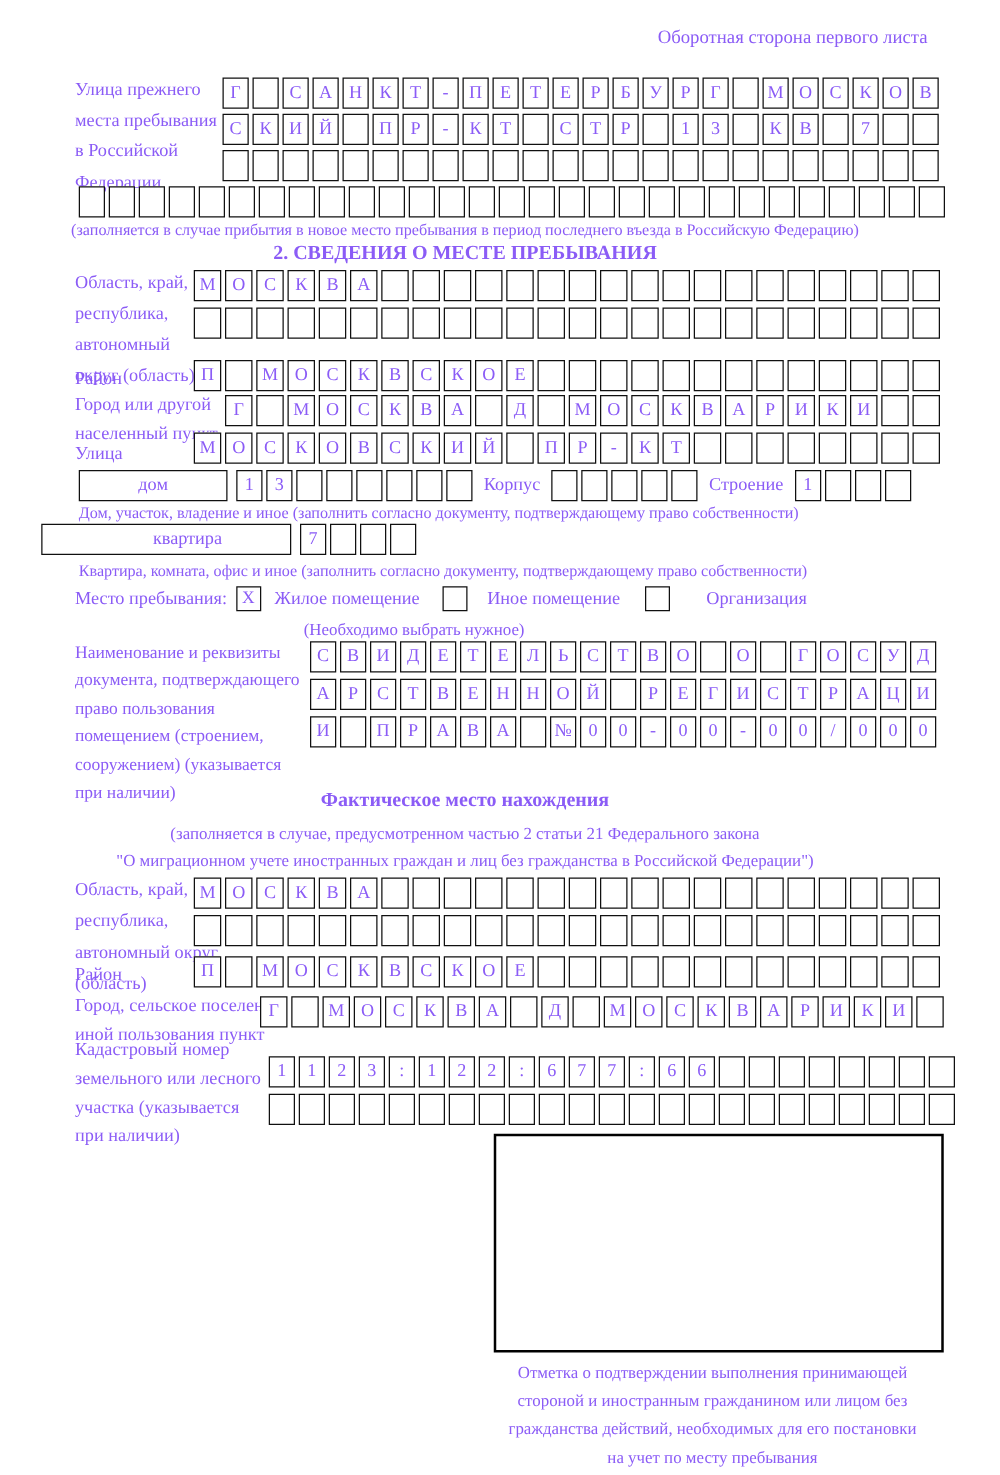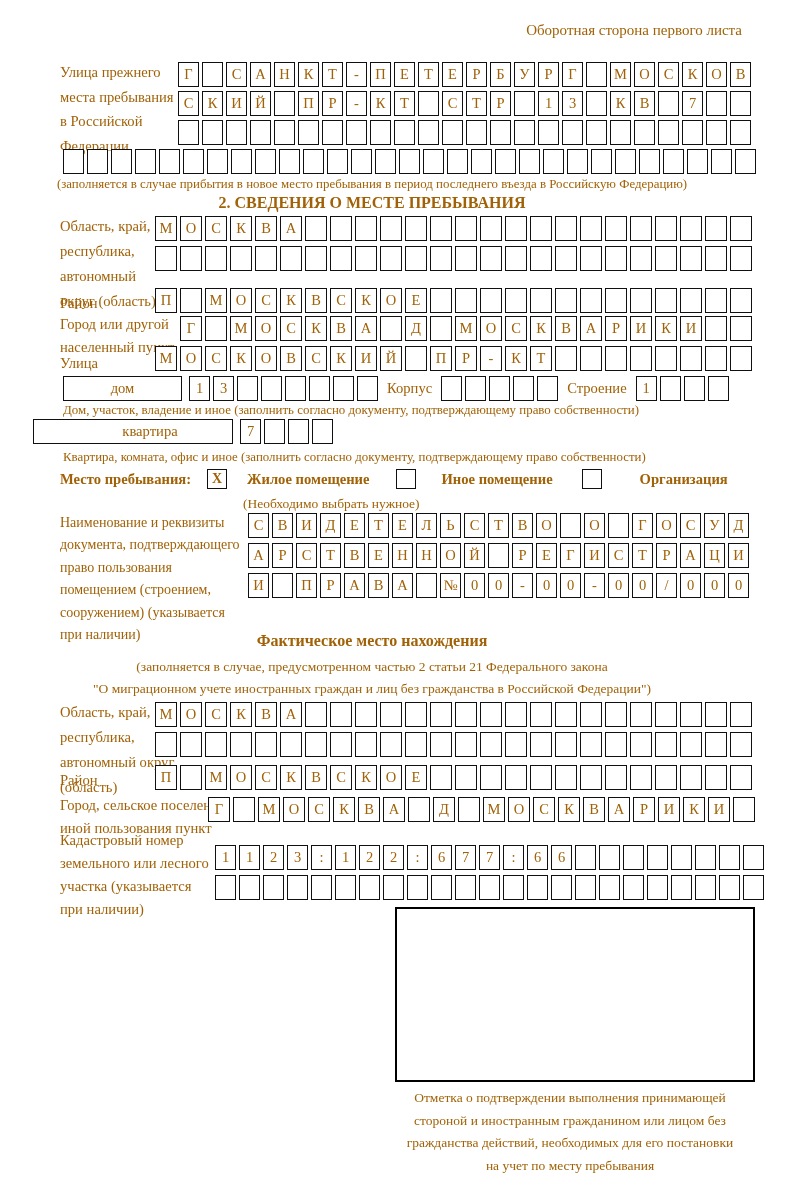--- a/index.html
+++ b/index.html
@@ -1,16 +1,16 @@
 <!DOCTYPE html>
 <html><head>
 <meta charset="utf-8">
 <style>
   html,body{margin:0;padding:0;background:#ffffff;}
-  .page{position:relative;width:800px;height:1180px;background:#ffffff;color:#a16207;
+  .page{position:relative;width:800px;height:1180px;background:#ffffff;color:#8b5cf6;
         font-family:"Liberation Serif","DejaVu Serif",serif;overflow:hidden;}
   .abs{position:absolute;}
   .lbl{font-size:14.6px;line-height:24.5px;}
   .cells{display:flex;gap:3px;}
   .cell{width:22px;height:25px;border:1.4px solid #101010;box-sizing:border-box;
         display:flex;align-items:center;justify-content:center;font-size:14.5px;background:#fff;}
   .sm .cell{width:21px;}
   .cap{font-size:12.9px;white-space:nowrap;}
   .title{font-weight:700;font-size:16px;}
   .center{left:0;width:744px;text-align:center;}
@@ -364,21 +364,21 @@
     <div class="wbox wkv">квартира</div>
     <div class="cells sm">
         <div class="cell">7</div>
         <div class="cell"></div>
         <div class="cell"></div>
         <div class="cell"></div>
       </div>
   </div>
   <div class="abs cap pkvcap">Квартира, комната, офис и иное (заполнить согласно документу, подтверждающему право собственности)</div>
 
-  <div class="abs rowflex pmesto" style="gap:12px;font-weight:bold;">
+  <div class="abs rowflex pmesto" style="gap:3px;">
     <span>Место пребывания:</span>
     <span class="cb m4">X</span>
     <span class="m8">Жилое помещение</span>
     <span class="cb m15"></span>
     <span class="m13">Иное помещение</span>
     <span class="cb m17"></span>
     <span class="m26">Организация</span>
   </div>
   <div class="abs phint">(Необходимо выбрать нужное)</div>
 

